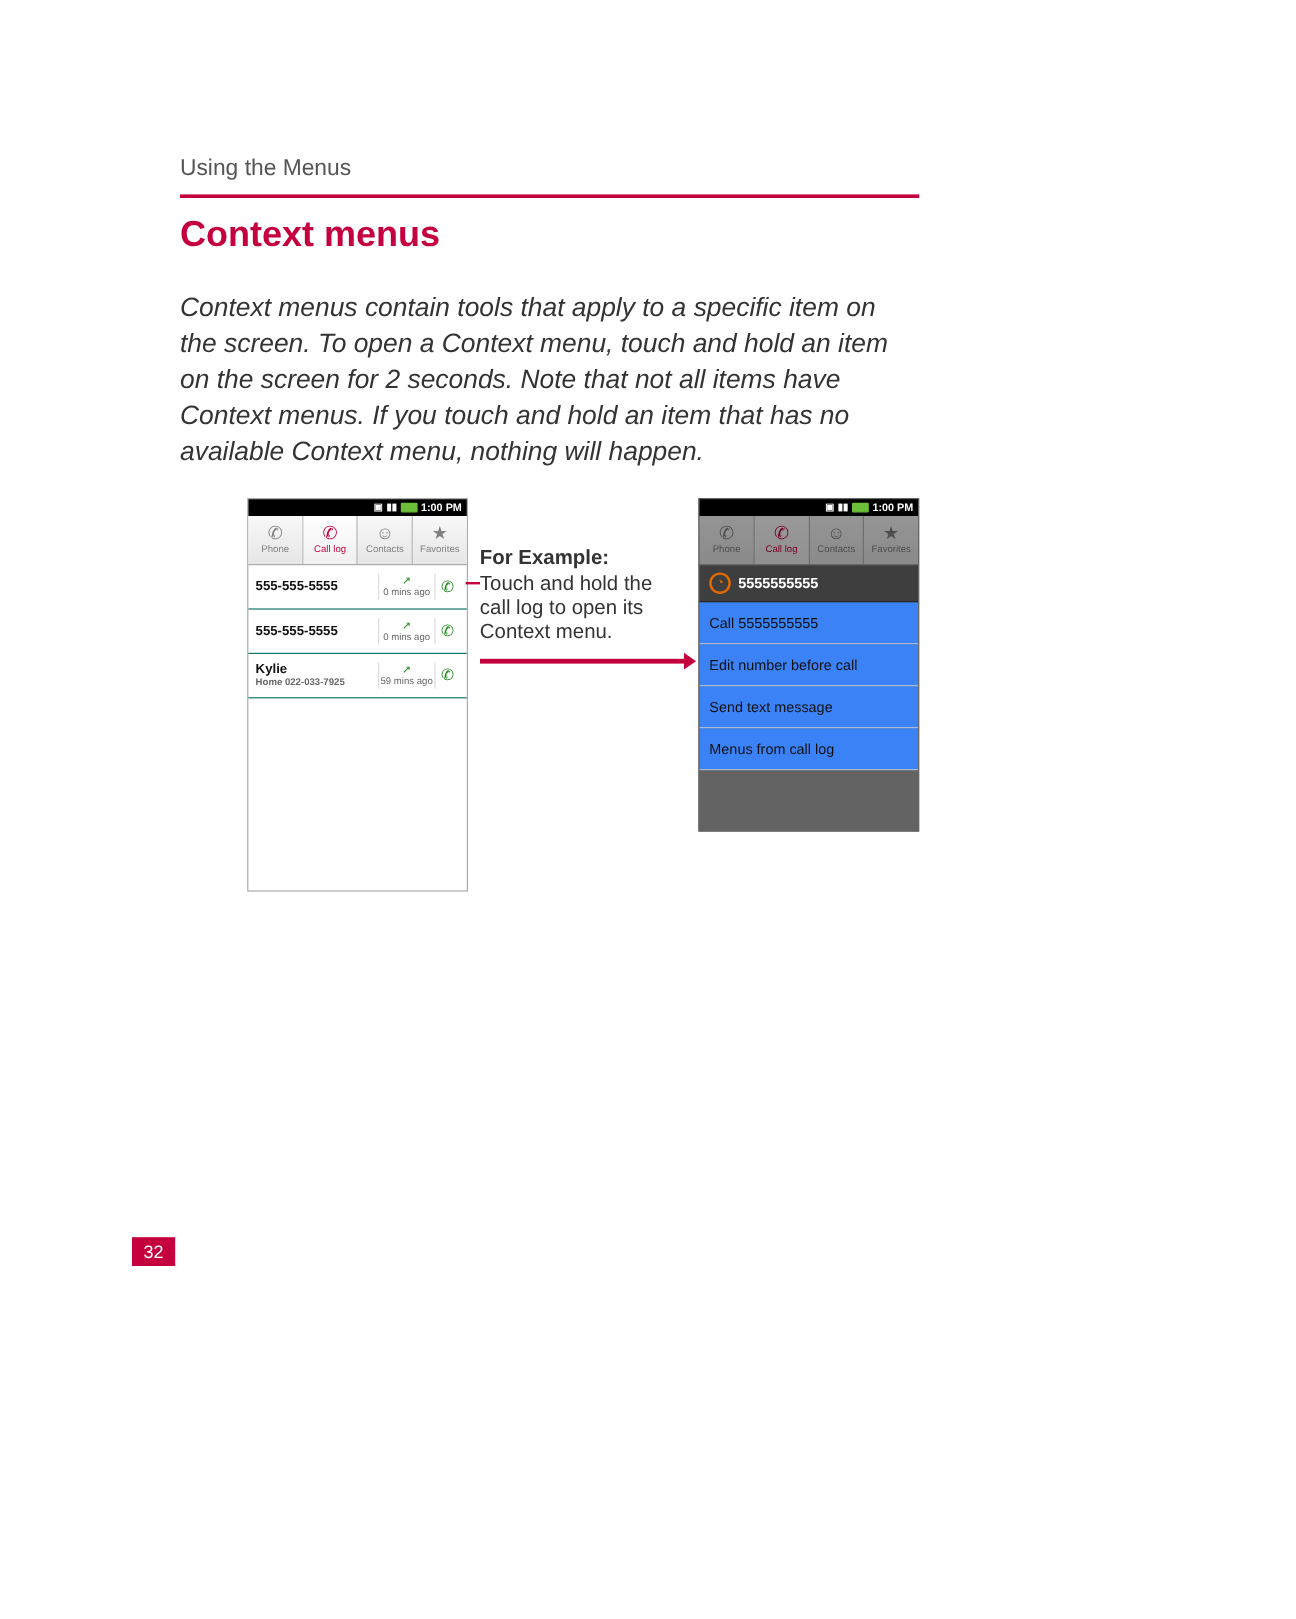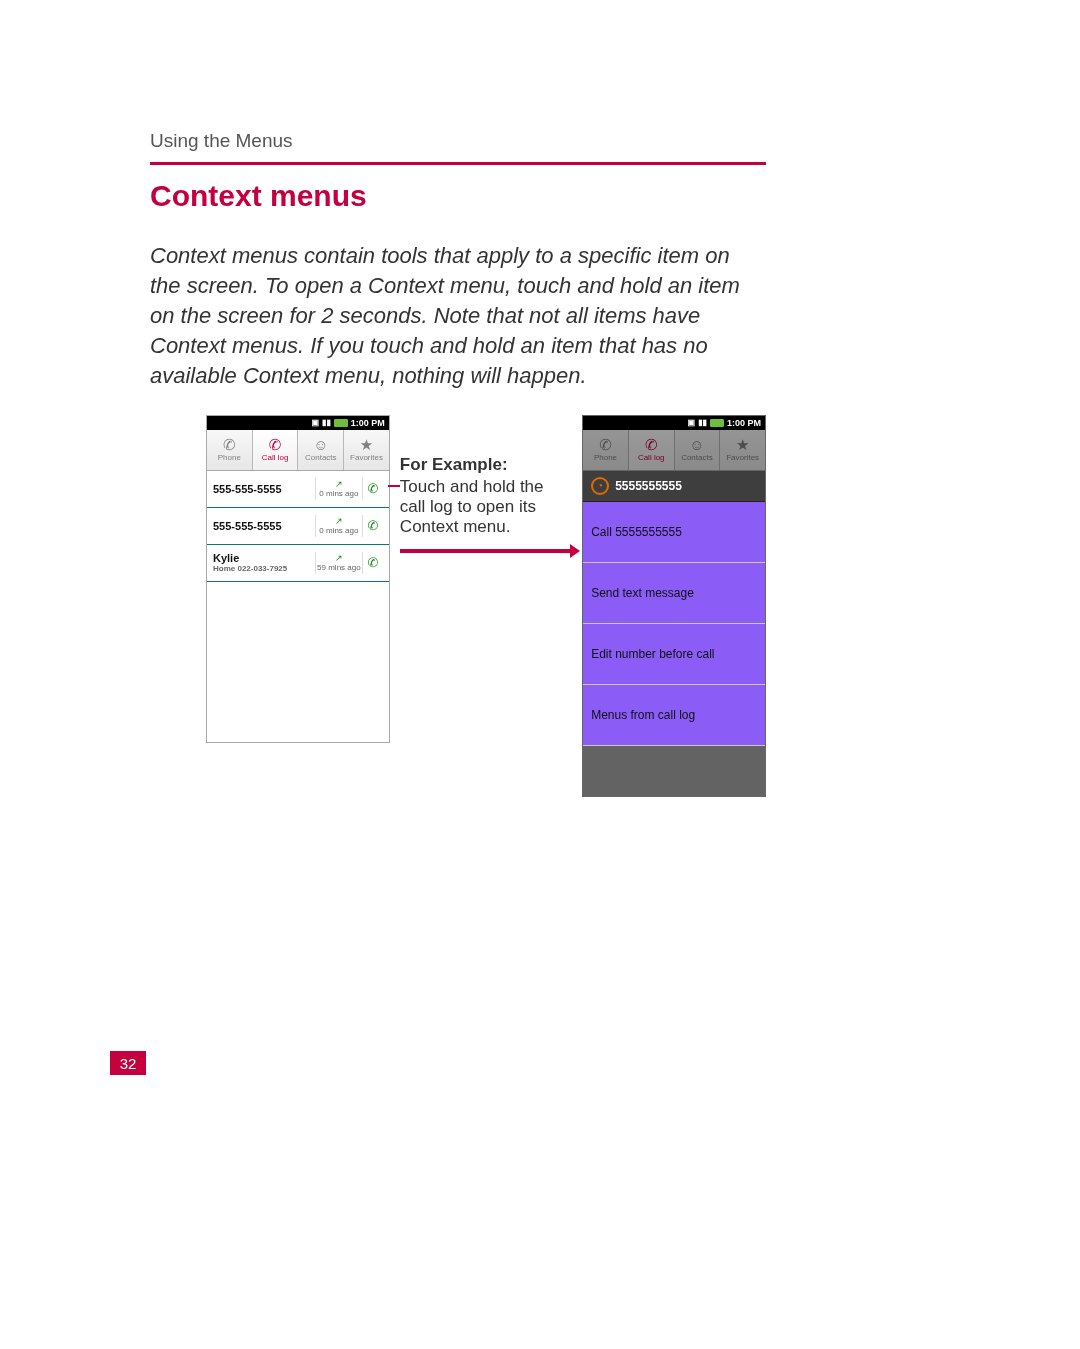--- a/index.html
+++ b/index.html
@@ -143,32 +143,32 @@
     align-items: center;
     gap: 6px;
     padding: 6px 8px;
     border-bottom: 1px solid #222;
   }
   .ctx-header .halo {
     width:14px;height:14px;border:2px solid #e06a00;border-radius:50%;
     display:flex;align-items:center;justify-content:center;color:#e06a00;font-size:10px;font-weight:bold;
   }
   .ctx-item {
-    background: #8b5cf6;
+    background: #3b82f6;
     color: #111;
     font-size: 12px;
-    padding: 23px 8px;
+    padding: 10px 8px;
     border-bottom: 1px solid #c8c8c8;
   }
   .ctx-gap { height: 50px; background:#636363; }
   
   .pagenum {
     position: absolute;
     left: 110px;
-    bottom: 274px;
+    bottom: 294px;
     width: 36px;
     height: 24px;
     background: #c5003e;
     color: #fff;
     font-size: 15px;
     display: flex;
     align-items: center;
     justify-content: center;
   }
 </style>
@@ -273,22 +273,22 @@
         <div class="tab">
             <span class="ticon">★</span>
             <span>Favorites</span>
           </div>
       </div>
       <div class="ctx-header">
         <span class="halo">◔</span>
         <span>5555555555</span>
       </div>
       <div class="ctx-item">Call 5555555555</div>
+      <div class="ctx-item">Edit number before call</div>
       <div class="ctx-item">Send text message</div>
-      <div class="ctx-item">Edit number before call</div>
       <div class="ctx-item">Menus from call log</div>
       <div class="ctx-gap"></div>
     </div>
 
   </div>
 
   <div class="pagenum">32</div>
 </div>
 
 </body></html>

